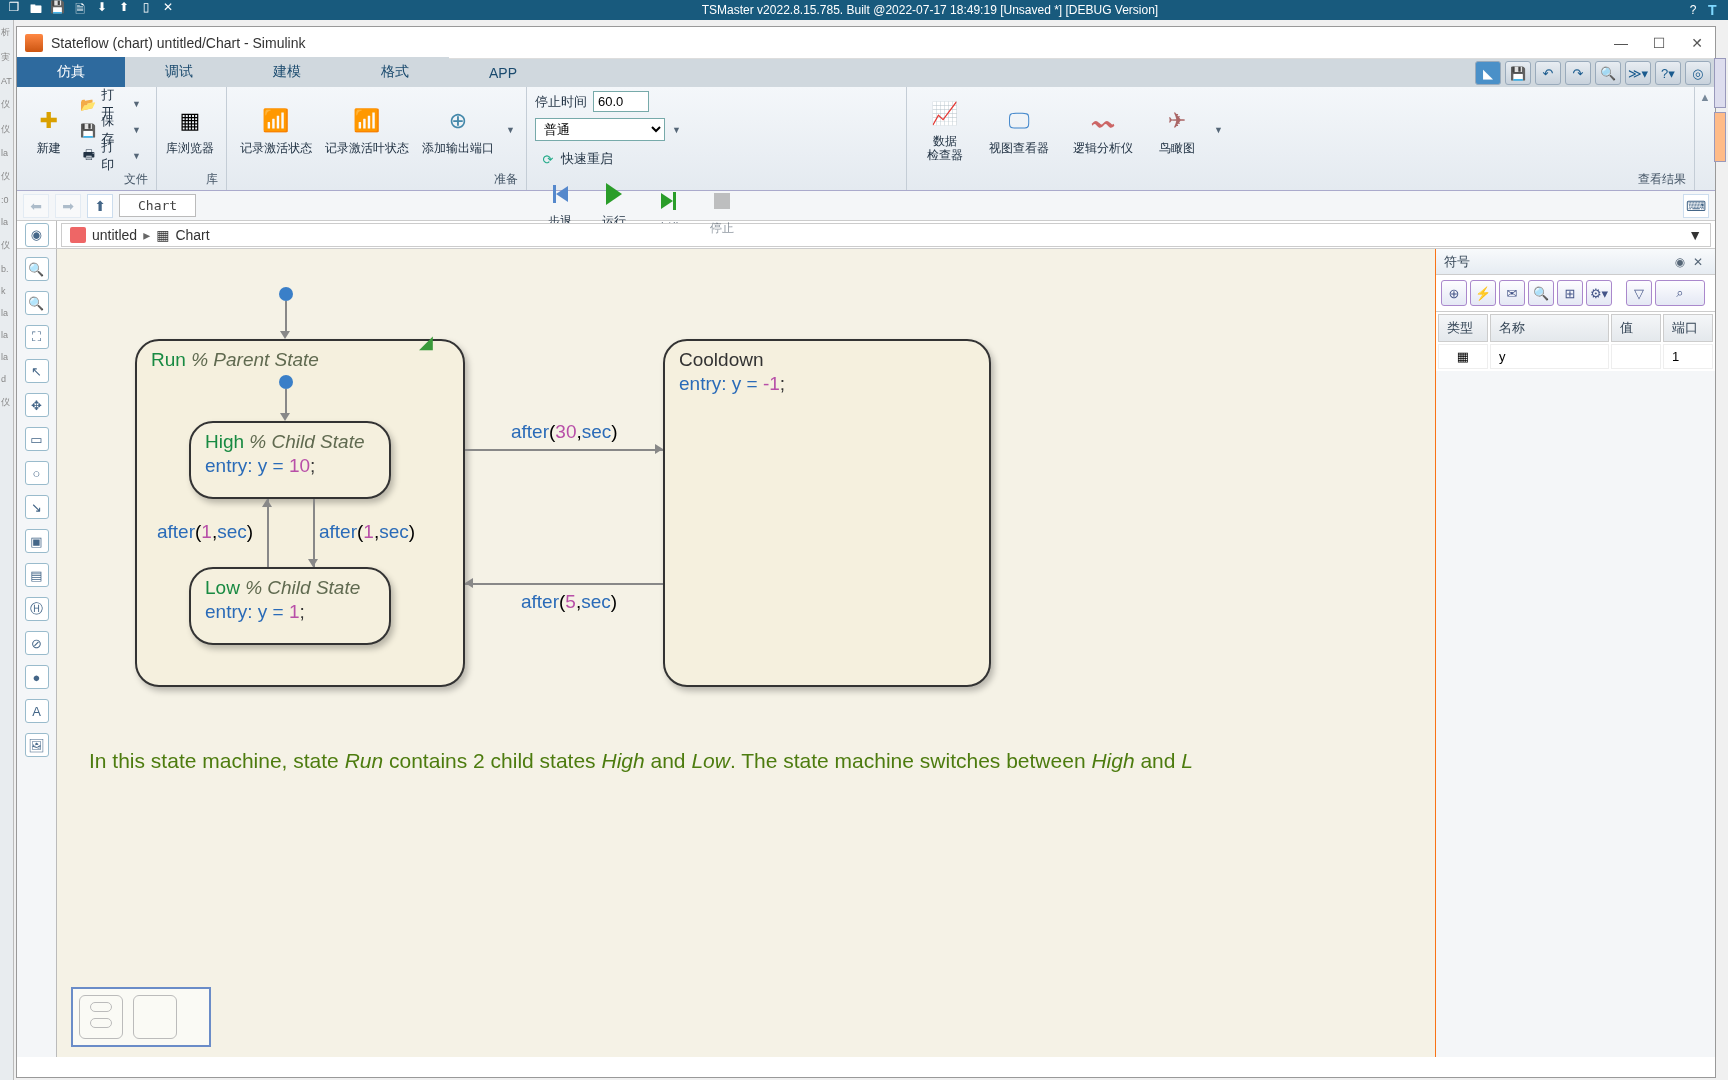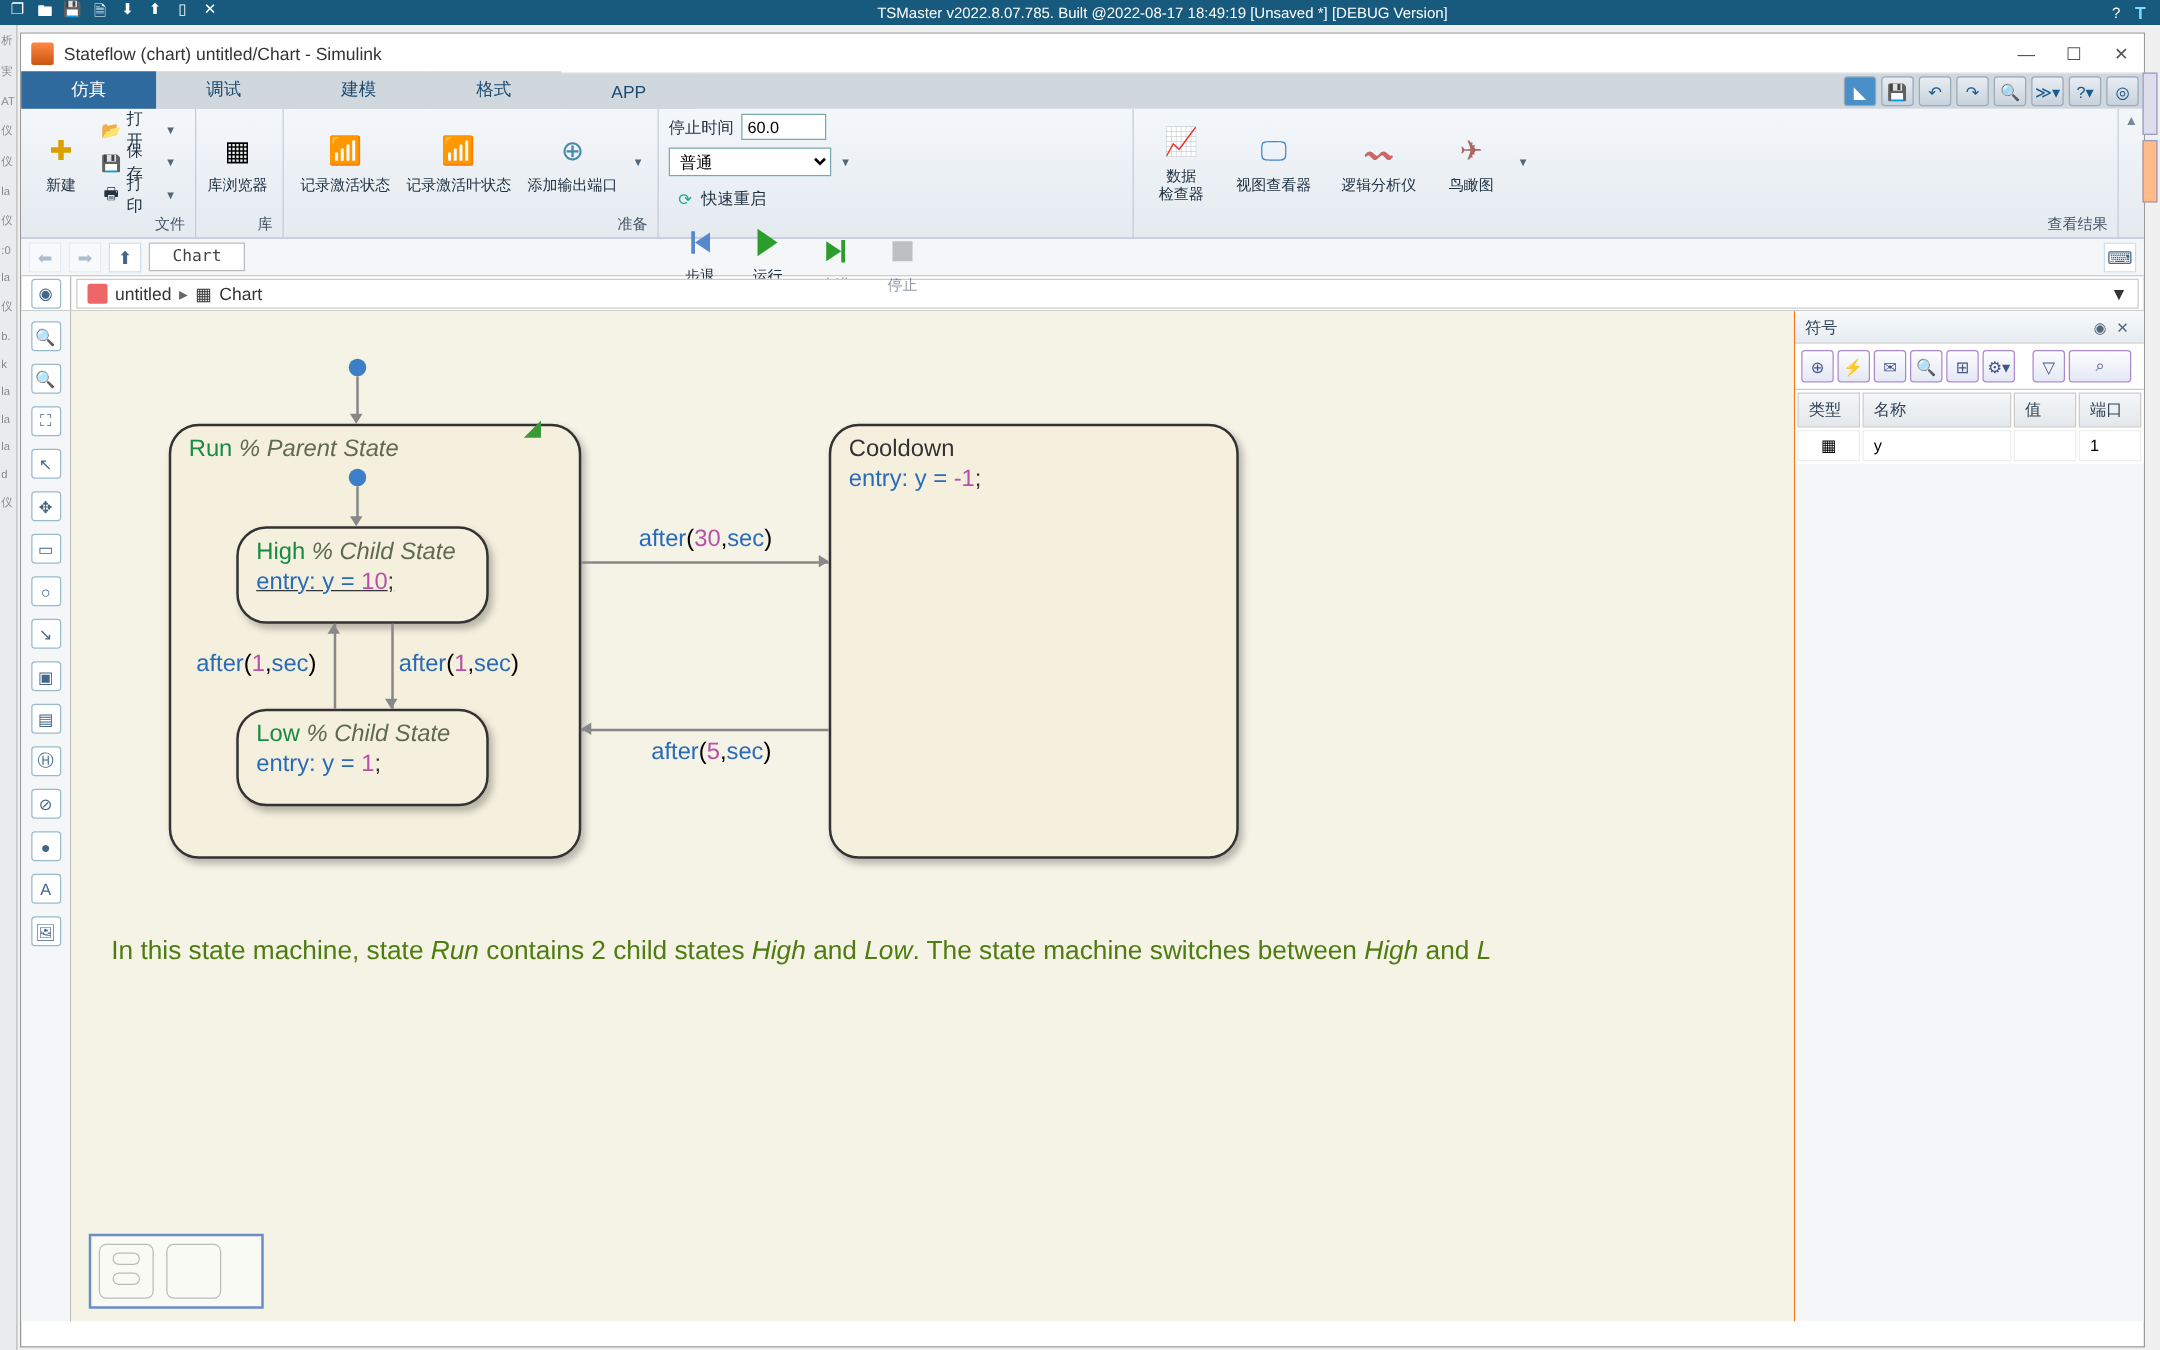--- a/index.html
+++ b/index.html
@@ -37,21 +37,21 @@
 
 .rbtn-big { display: flex; flex-direction: column; align-items: center; justify-content: center; width: 50px; height: 78px; gap: 4px; cursor: pointer; border-radius: 3px; }
 .rbtn-big .ico { width: 32px; height: 32px; display: flex; align-items: center; justify-content: center; font-size: 22px; }
 .rbtn-big .lbl { font-size: 12px; color: #234; text-align: center; line-height: 14px; }
 
 .rbtn-small { display: flex; align-items: center; gap: 4px; height: 24px; padding: 0 4px; cursor: pointer; font-size: 13px; color: #234; }
 .rbtn-small .ico { width: 18px; text-align: center; }
 .drop-arrow { color: #567; font-size: 9px; padding: 0 3px; }
 
 .stop-field { display: flex; align-items: center; gap: 6px; font-size: 13px; color: #234; }
-.stop-field input { width: 68px; border: 1px solid #7aa; padding: 2px 4px; font-size: 13px; }
+.stop-field input { width: 56px; border: 1px solid #7aa; padding: 2px 4px; font-size: 13px; }
 .mode-select { width: 130px; border: 1px solid #7aa; padding: 2px 4px; font-size: 13px; background: #fff; }
 
 .play-ico { width:0; height:0; border-left: 16px solid #2a9d2a; border-top:11px solid transparent; border-bottom:11px solid transparent; }
 .step-fwd-ico { display:flex; align-items:center; }
 .step-fwd-ico .tri { width:0; height:0; border-left:12px solid #2a9d2a; border-top:8px solid transparent; border-bottom:8px solid transparent; }
 .step-fwd-ico .bar { width:3px; height:18px; background:#2a9d2a; }
 .step-back-ico { display:flex; align-items:center; }
 .step-back-ico .bar { width:3px; height:18px; background:#5588cc; }
 .step-back-ico .tri { width:0; height:0; border-right:12px solid #5588cc; border-top:8px solid transparent; border-bottom:8px solid transparent; }
 .stop-ico { width:16px; height:16px; background:#888; }
@@ -152,21 +152,21 @@
   <div class="topbar-icons">
     <span>❐</span>
     <span>🖿</span>
     <span>💾</span>
     <span>🗎</span>
     <span>⬇</span>
     <span>⬆</span>
     <span>▯</span>
     <span>✕</span>
   </div>
-  <div class="topbar-title">TSMaster v2022.8.07.785. Built @2022-08-17 18:49:19 [Unsaved *] [DEBUG Version]</div>
+  <div class="topbar-title">TSMaster v2022.8.15.785. Built @2022-07-17 18:49:19 [Unsaved *] [DEBUG Version]</div>
   <div class="topbar-help">?</div>
   <div class="topbar-right">T</div>
 </div>
 
 <div class="simulink-window" style="height:calc(100% - 28px);">
 
   <div class="sim-titlebar">
     <div class="sim-titlebar-icon"></div>
     <div class="sim-title">Stateflow (chart) untitled/Chart - Simulink</div>
     <div class="win-btns">
@@ -390,21 +390,21 @@
 
         <div class="default-trans-dot" style="left:222px; top:126px;"></div>
         <div class="trans-line" style="left:228px; top:140px; width:2px; height:26px;"></div>
         <div class="trans-arrow-down" style="left:223px; top:164px;"></div>
 
         <div class="state-box" style="left:132px; top:172px; width:202px; height:78px;">
           <div class="state-label">
             <span class="state-name">High</span>
             <span class="state-comment">% Child State</span>
           </div>
-          <div class="state-entry" style="top:32px;text-decoration:underline;">
+          <div class="state-entry" style="top:32px;">
             <span class="kw">entry: y = </span><span class="num">10</span><span>;</span>
           </div>
         </div>
 
         <div class="state-box" style="left:132px; top:318px; width:202px; height:78px;">
           <div class="state-label">
             <span class="state-name">Low</span>
             <span class="state-comment">% Child State</span>
           </div>
           <div class="state-entry" style="top:32px;">

